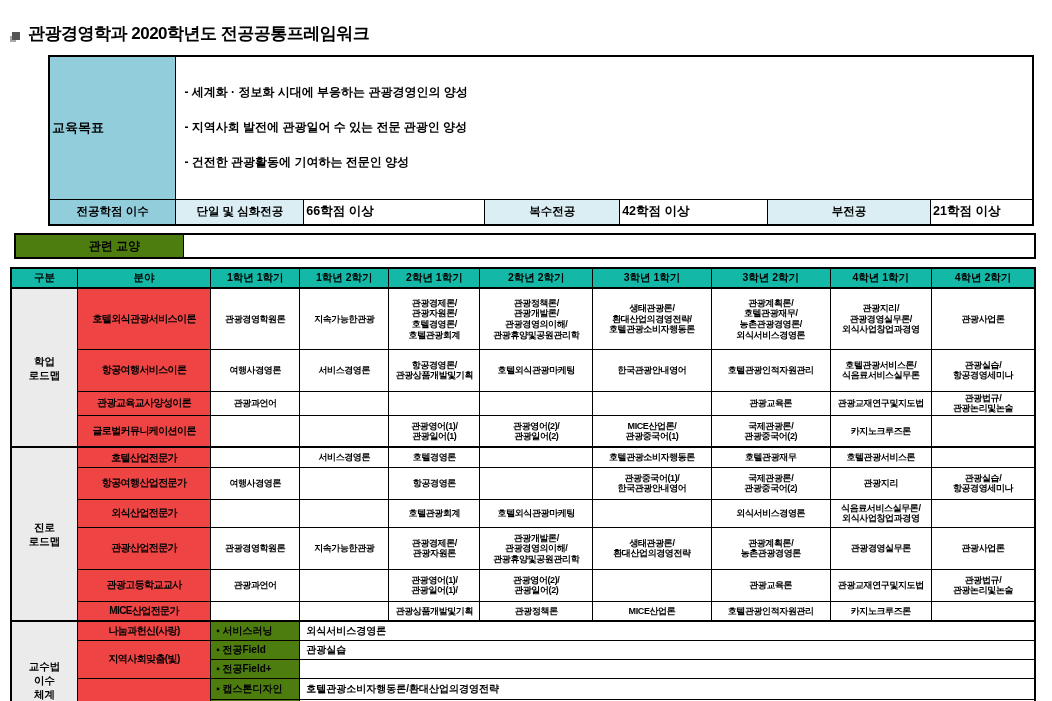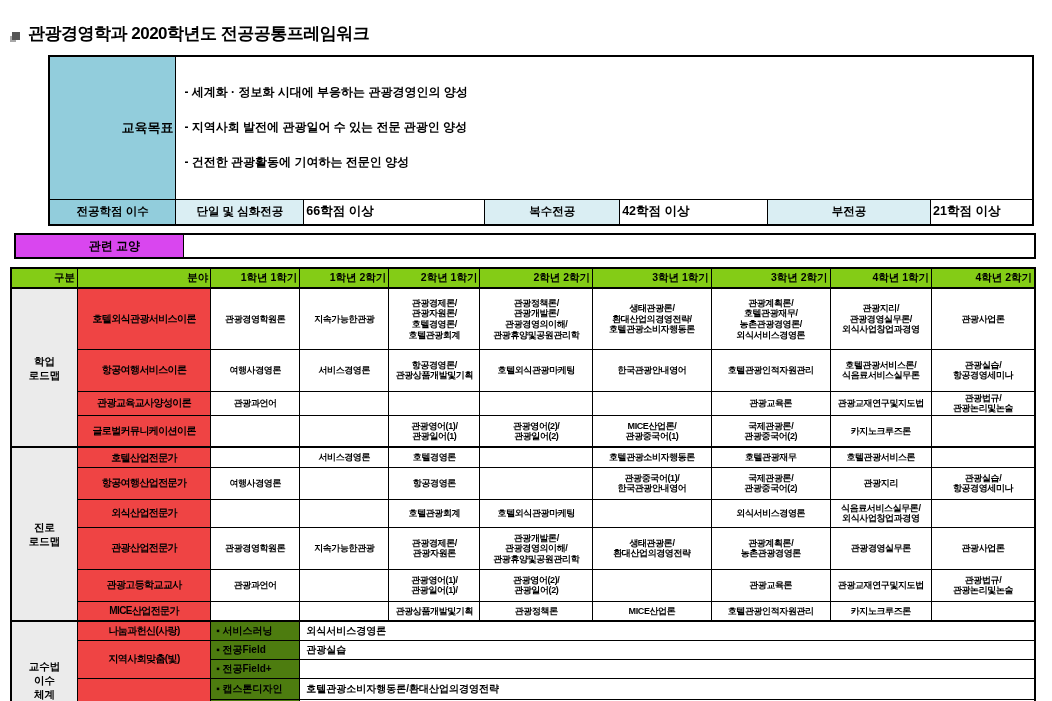--- a/index.html
+++ b/index.html
@@ -14,31 +14,31 @@
   .title-row{display:flex;align-items:center;margin:16px 0 10px 0;}
   .bullet-ic{width:8px;height:8px;background:#555;display:inline-block;margin:4px 8px 0 2px;
     box-shadow:-3px 3px 0 -1px #a8a8a8;}
   .page-title{font-size:17px;letter-spacing:-0.5px;}
   table{border-collapse:collapse;table-layout:fixed;}
   td,th{border:1px solid #000;overflow:hidden;padding:1px 2px;white-space:pre-line;}
   
   .tblA{width:986px;margin-left:38px;border:2px solid #000;}
   .teal{background:#92CDDC;}
   .lcyan{background:#DAEEF3;}
-  .green{background:#d946ef;padding-left:32px;}
-  .goal-label{text-align:right;font-size:13px;}
+  .green{background:#4d7c0f;padding-left:32px;}
+  .goal-label{text-align:left;font-size:13px;}
   .goal-content{font-size:12px;padding:10px 8px;line-height:1.45;}
   .credit-name{text-align:center;font-size:11.5px;}
   .credit-val{text-align:left;font-size:12.5px;}
   
   .tblR{width:1022px;margin:7px 0 0 4px;border:2px solid #000;}
   .rel-label{text-align:center;font-size:12px;}
   
   .tblM{width:1026px;margin:8px 0 0 0px;border:2px solid #000;}
-  .tblM th{background:#84cc16;font-size:10.5px;text-align:right;border-bottom:2px solid #000;}
+  .tblM th{background:#14b8a6;font-size:10.5px;text-align:center;border-bottom:2px solid #000;}
   .grp{background:#EBEBEB;text-align:center;font-size:10.5px;line-height:1.35;}
   .fld{background:#ef4444;text-align:center;font-size:10px;letter-spacing:-0.6px;}
   .cell{background:#fff;text-align:center;font-size:9px;line-height:1.18;letter-spacing:-0.4px;}
   .sep td{border-top:2px solid #000;}
   .method{background:#4d7c0f;text-align:left;font-size:10px;padding-left:5px;}
   .tcontent{background:#fff;text-align:left;font-size:10px;padding-left:6px;}
 </style>
 </head>
 <body>
 

